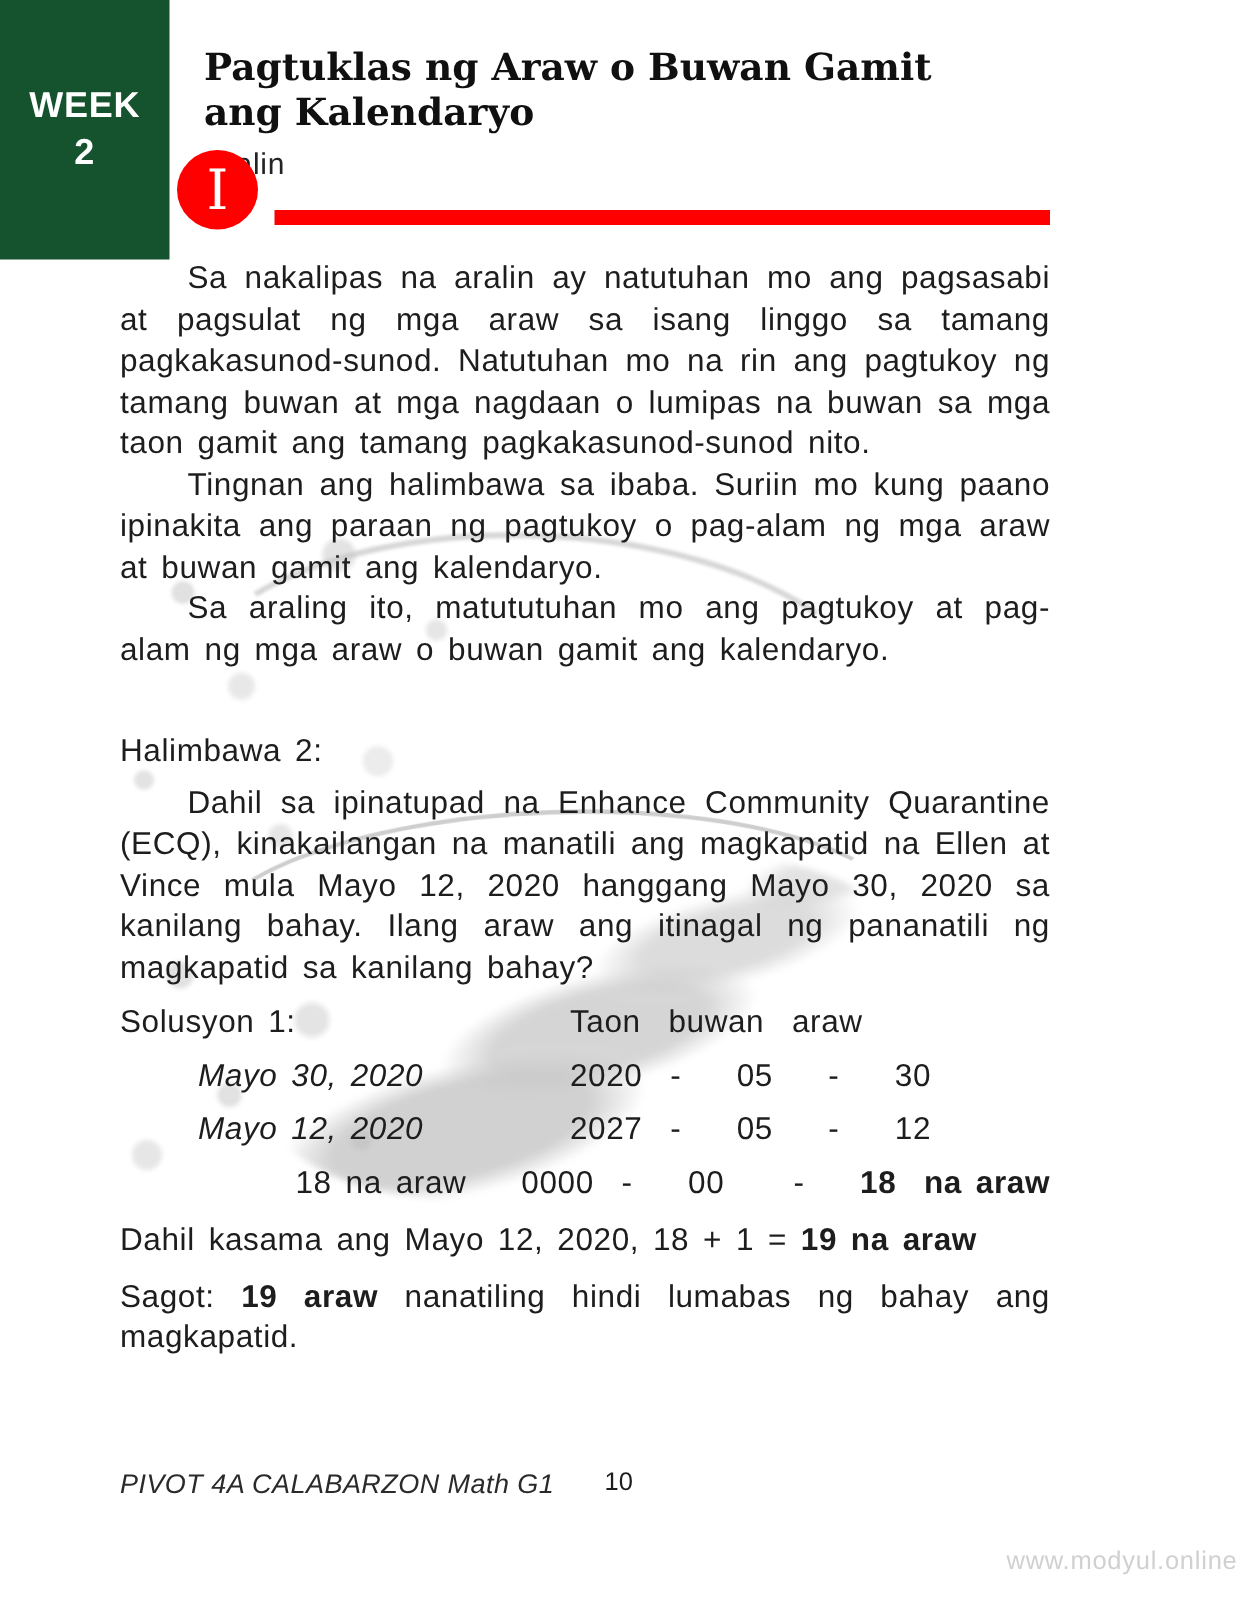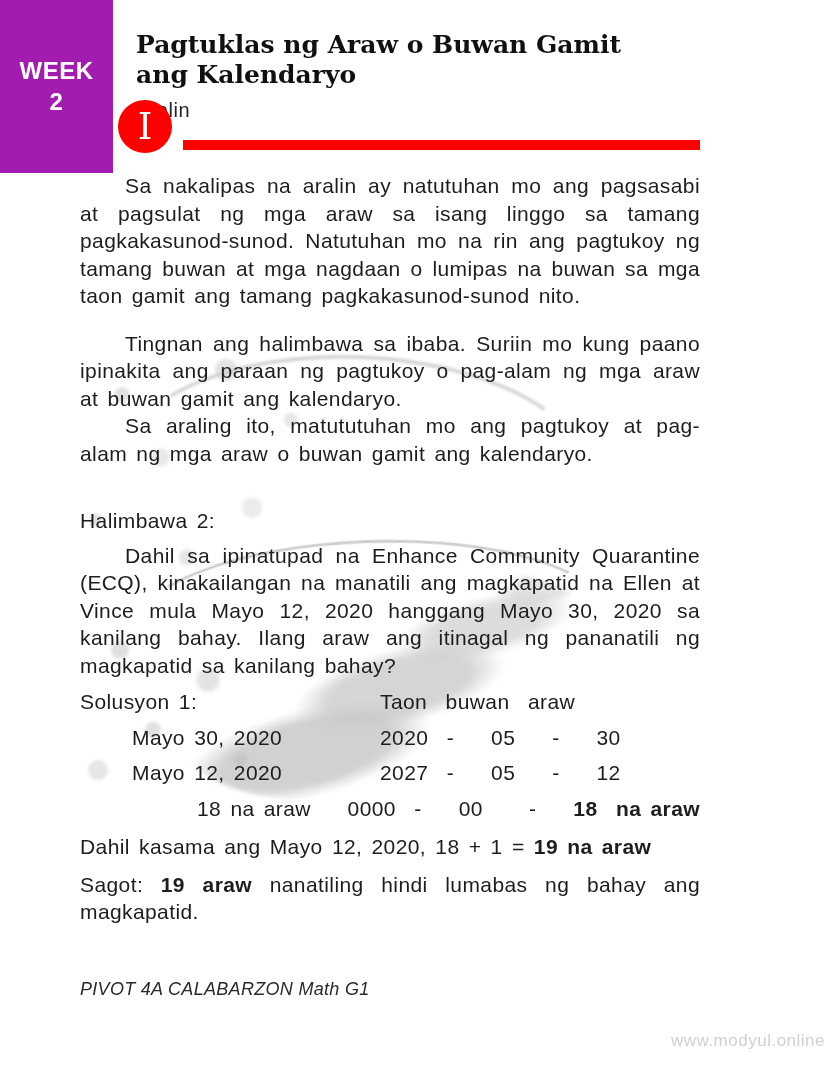--- a/index.html
+++ b/index.html
@@ -64,21 +64,21 @@
       radial-gradient(circle at 40% 65%, rgba(180,180,180,.5) 0 6px, transparent 10px),
       radial-gradient(circle at 15% 85%, rgba(180,180,180,.4) 0 8px, transparent 12px),
       radial-gradient(circle at 80% 80%, rgba(180,180,180,.4) 0 5px, transparent 9px);
     filter: blur(1px);
     opacity: .8;
   }
 
   
   .week-box {
     position: absolute; left: 0; top: 0; width: 113px; height: 173px;
-    background: #a21caf; color: #ffffff;
+    background: #14532d; color: #ffffff;
     text-align: center; font-weight: bold;
     font-size: 24px; line-height: 31px; letter-spacing: .5px;
     padding-top: 55px;
     z-index: 2;
   }
   .header {
     position: absolute; left: 136px; top: 30px; width: 580px;
     text-align: left; z-index: 1;
   }
   .doc-title {
@@ -101,30 +101,30 @@
   }
 
   
   .content {
     position: absolute; left: 80px; top: 172px; width: 620px; z-index: 1;
     font-size: 21px; line-height: 27.5px;
     letter-spacing: .4px; word-spacing: 3px;
   }
   .content p.justify { text-align: justify; }
   .content p.indent { text-indent: 45px; }
-  .p1 { margin-bottom: 20px; }
+  .p1 { margin-bottom: 0; }
   .p2 { margin-bottom: 14px; }
   .p3 { margin-bottom: 0; }
   .example-heading { margin-top: 40px; }
   .example-body { margin-top: 7px; }
 
   .solution-table { margin-top: 5px; }
   .sol-row { display: flex; height: 35.5px; align-items: center; }
   .sol-left { width: 300px; white-space: pre; }
-  .sol-left.date { padding-left: 52px; }
+  .sol-left.date { padding-left: 52px; font-style: italic; }
   .sol-left.result { padding-left: 117px; }
   .sol-right { white-space: pre; }
   b, .bold { font-weight: bold; }
 
   .conclusion { margin-top: 7px; white-space: pre-wrap; }
   .answer { margin-top: 10px; }
 
   
   .footer-source {
     position: absolute; left: 80px; top: 979px;
@@ -199,15 +199,16 @@
         <div class="sol-right"><span>0000  -    00     -    </span><b>18  na araw</b></div>
       </div>
     </div>
 
     <p class="conclusion"><span>Dahil kasama ang Mayo 12, 2020, 18 + 1 = </span><b>19 na araw</b></p>
 
     <p class="justify answer"><span>Sagot: </span><b>19 araw</b><span> nanatiling hindi lumabas ng bahay ang magkapatid.</span></p>
   </div>
 
   <div class="footer-source">PIVOT 4A CALABARZON Math G1</div>
+  <div class="footer-pagenum">10</div>
   <div class="site-watermark">www.modyul.online</div>
 
 </div>
 
 </body></html>

